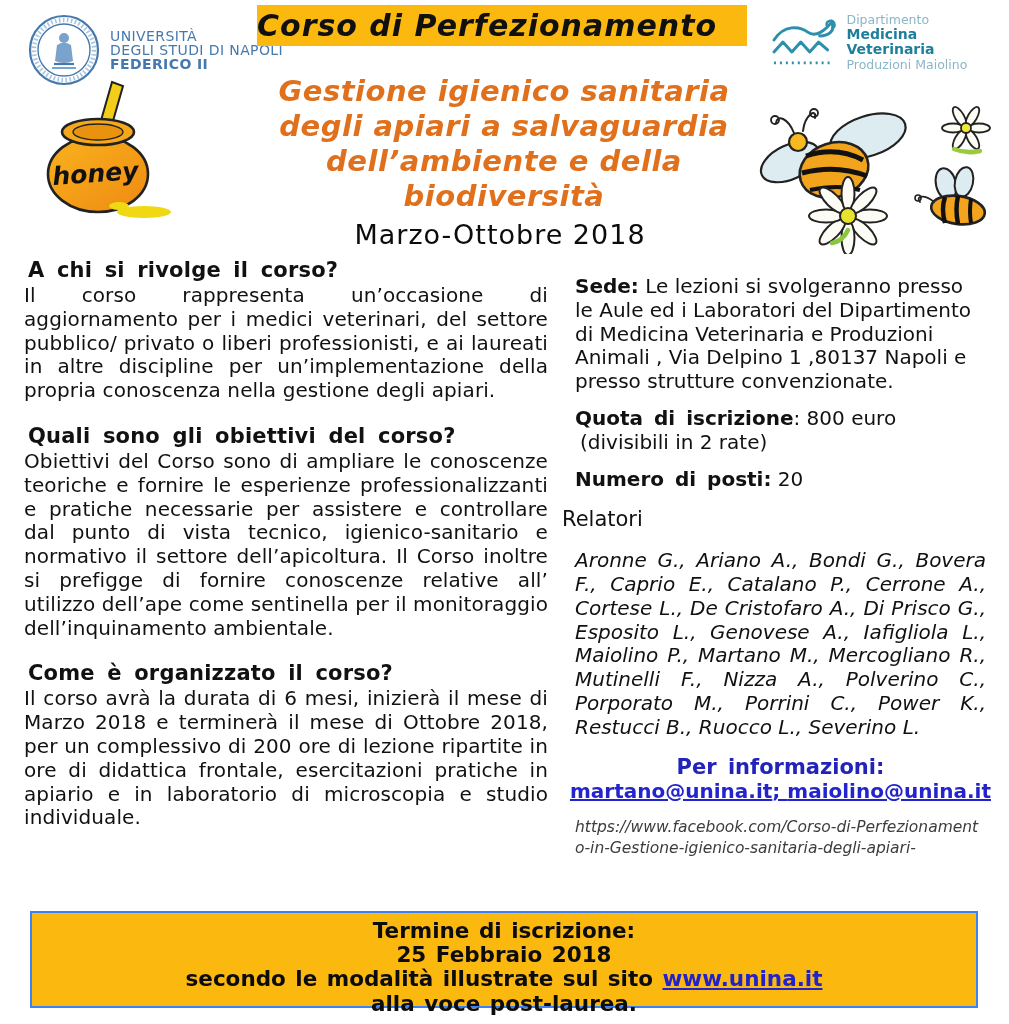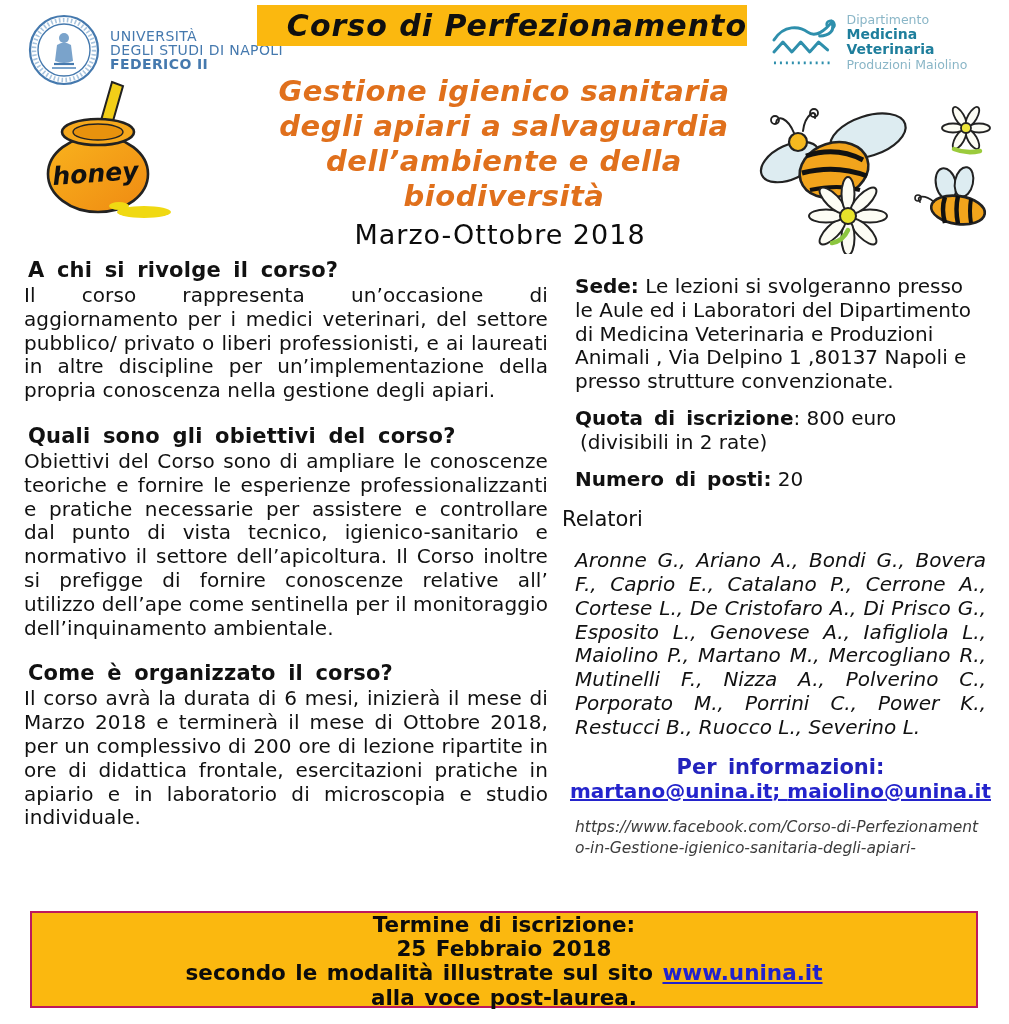--- a/index.html
+++ b/index.html
@@ -7,21 +7,21 @@
     position:relative;width:1009px;height:1024px;background:#ffffff;
     font-family:"DejaVu Sans",sans-serif;color:#111;overflow:hidden;margin:0 auto;
   }
   
   .uni-logo{position:absolute;left:28px;top:14px;display:flex;align-items:center;gap:10px;}
   .uni-text{font-size:14px;line-height:14px;color:#4579AE;letter-spacing:.4px;}
   .uni-text .b{font-weight:bold;}
   .course-banner{
     position:absolute;left:257px;top:5px;width:490px;height:41px;box-sizing:border-box;
     background:#FBB80F;color:#101010;font-weight:bold;font-style:italic;
-    font-size:30px;line-height:41px;text-align:right;letter-spacing:1px;
+    font-size:30px;line-height:41px;text-align:left;letter-spacing:1px;
   }
   .dept-logo{position:absolute;left:770px;top:12px;display:flex;align-items:flex-end;gap:7px;}
   .dept-text{font-size:12.5px;line-height:15px;color:#8AB6C7;}
   .dept-text .b{font-weight:bold;color:#1E7E9C;font-size:14px;}
   
   .honey-wrap{position:absolute;left:26px;top:80px;}
   .hero-title{
     position:absolute;left:209px;top:74px;width:590px;text-align:center;
     color:#E0701C;font-weight:bold;font-style:italic;font-size:29px;line-height:35px;letter-spacing:.5px;
   }
@@ -44,22 +44,22 @@
   .relatori{margin-top:17px;}
   .relatori-heading{font-size:21px;font-weight:normal;margin:0 0 17px 0;}
   .relatori-names{font-style:italic;text-align:justify;}
   .info-heading{margin-top:16px;text-align:center;color:#2323BC;font-weight:bold;font-size:21px;word-spacing:4px;}
   .emails{text-align:center;margin-top:1px;white-space:nowrap;}
   .emails a,.emails span{color:#2424CC;font-weight:bold;font-size:20px;text-decoration:underline;}
   .fb-url{margin-top:24px;font-style:italic;font-size:15.5px;line-height:20.5px;color:#3C3C3C;word-break:break-all;}
   
   .deadline-banner{
     position:absolute;left:30px;top:911px;width:948px;height:97px;box-sizing:border-box;
-    background:#FBB80F;border:2px solid #be185d;text-align:center;
-    font-weight:bold;font-size:21.5px;line-height:24.2px;word-spacing:2px;color:#0c0c0c;
+    background:#FBB80F;border:2px solid #3b82f6;text-align:center;
+    font-weight:bold;font-size:21.5px;line-height:24.2px;padding-top:6px;word-spacing:2px;color:#0c0c0c;
   }
   .deadline-banner a{color:#2222CC;font-weight:bold;}
 </style>
 </head>
 <body>
 
 <div class="canvas">
 
   <div class="uni-logo">
     <svg width="72" height="72" viewBox="0 0 72 72">

